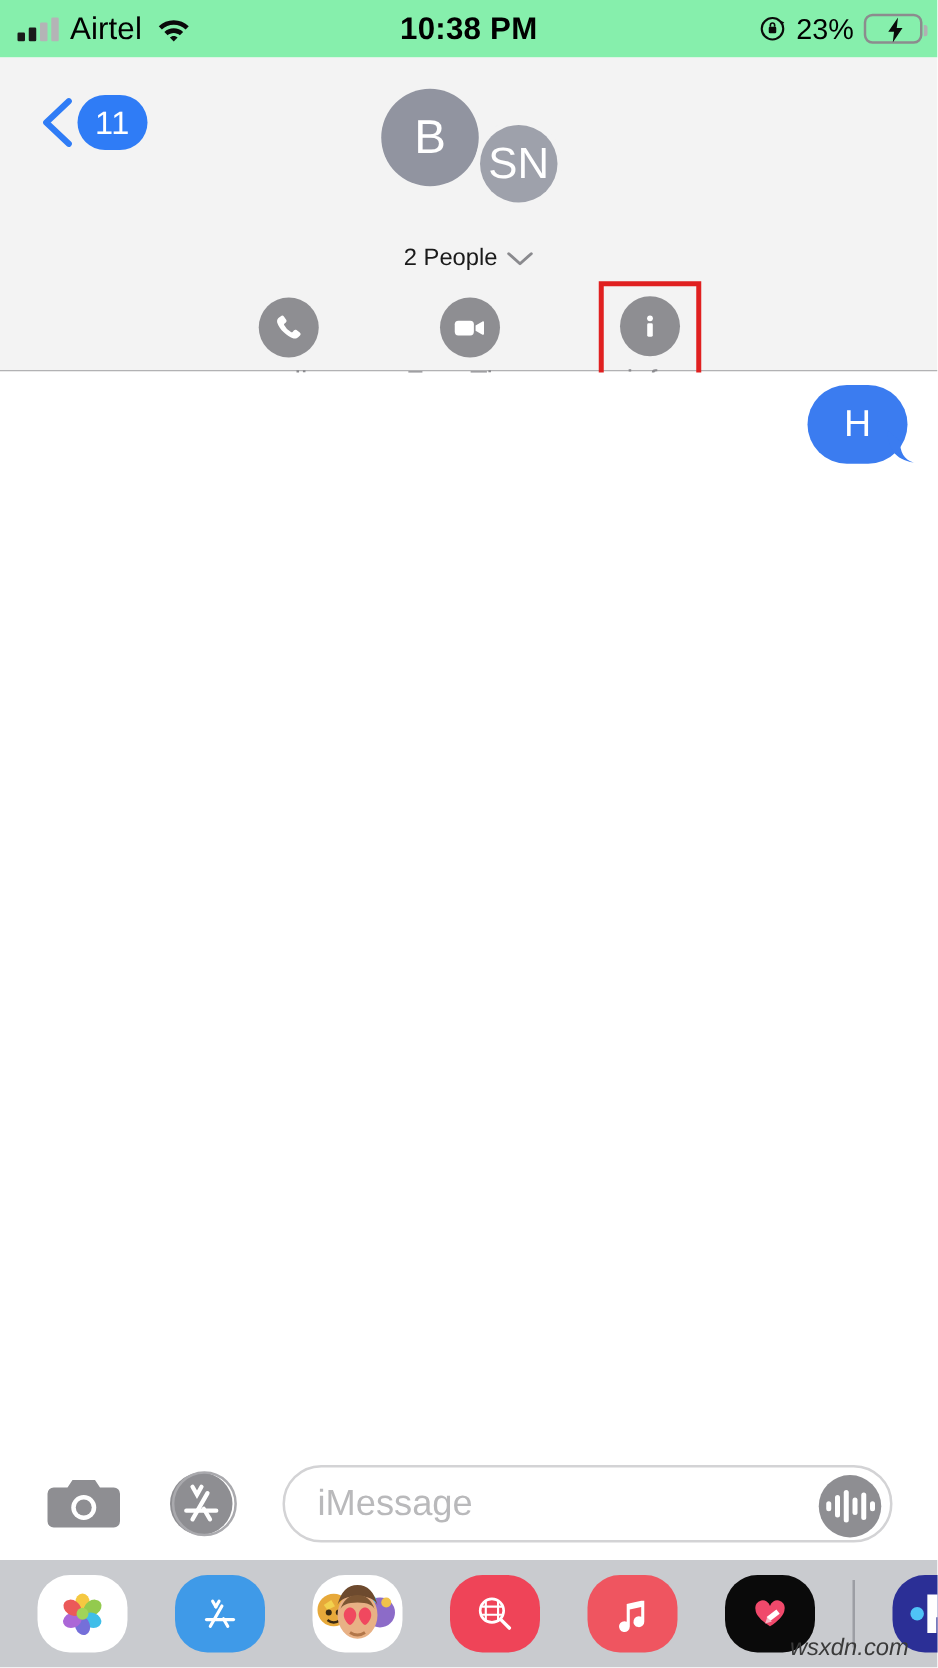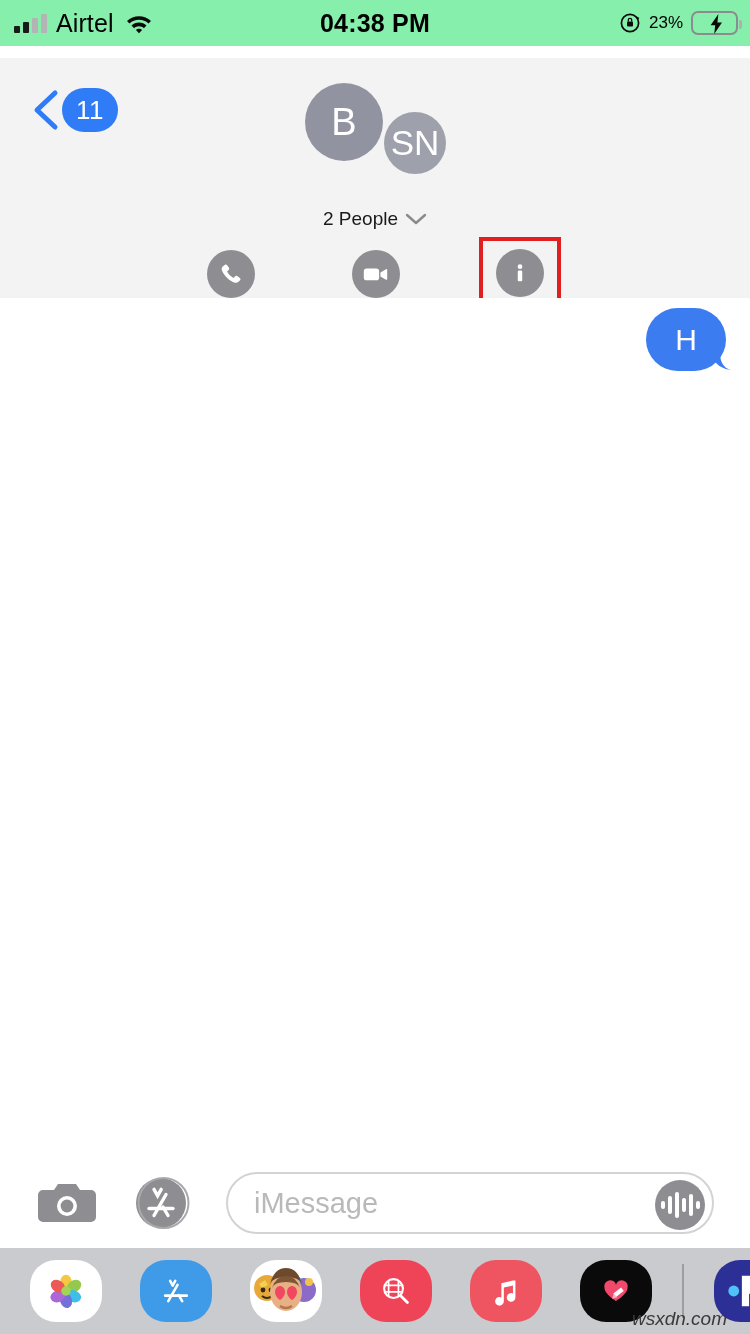--- a/index.html
+++ b/index.html
@@ -40,37 +40,37 @@
   .status-time{
     position:absolute; left:0; right:0; top:0; height:46px;
     display:flex; align-items:center; justify-content:center;
     font-size:25px; font-weight:bold; color:#000; letter-spacing:.2px;
   }
   .status-right{
     position:absolute; right:12px; top:0; height:46px;
     display:flex; align-items:center; gap:8px;
   }
   .rot-lock{ width:22px; height:22px; }
-  .batt-pct{ font-size:17px; color:#000; }
+  .batt-pct{ font-size:23px; color:#000; }
   .batt{
     position:relative; width:47px; height:24px;
     border:2px solid #8c8c8e; border-radius:7px; padding:2px;
   }
   .batt::after{
     content:""; position:absolute; right:-6px; top:7px;
     width:3px; height:9px; background:#b0b0b2; border-radius:0 2px 2px 0;
   }
   .batt-fill{ height:100%; background:#4cd566; border-radius:4px; }
   .batt-bolt{
     position:absolute; left:13px; top:1px; width:22px; height:20px;
   }
 
   
   .nav-header{
-    position:absolute; top:58px; left:0;
+    position:absolute; top:46px; left:0;
     width:750px; height:251px;
     background:#f3f3f3;
     border-bottom:1px solid #b2b2b4;
   }
   .back-btn{
     position:absolute; left:30px; top:30px;
     display:flex; align-items:center; gap:2px; cursor:pointer;
   }
   .chev-back{ width:30px; height:42px; }
   .back-badge{
@@ -227,21 +227,21 @@
       <span class="wifi">
         <svg viewBox="0 0 28 21" width="28" height="21">
           <path d="M14 3.2C18.6 3.2 22.8 5 26 7.9l-2.5 2.6C20.9 8.1 17.6 6.8 14 6.8S7.1 8.1 4.5 10.5L2 7.9C5.2 5 9.4 3.2 14 3.2z" fill="#0a0a0a"></path>
           <path d="M14 9.6c2.9 0 5.5 1.1 7.5 2.9l-2.6 2.7c-1.3-1.2-3-1.9-4.9-1.9s-3.6.7-4.9 1.9l-2.6-2.7C8.5 10.7 11.1 9.6 14 9.6z" fill="#0a0a0a"></path>
           <path d="M14 15.7c1.2 0 2.3.5 3.1 1.3L14 20.2l-3.1-3.2c.8-.8 1.9-1.3 3.1-1.3z" fill="#0a0a0a"></path>
         </svg>
       </span>
     </div>
 
     <div class="status-time">
-      <span>04:38 PM</span>
+      <span>10:38 PM</span>
     </div>
 
     <div class="status-right">
       <span class="rot-lock">
         <svg viewBox="0 0 22 22" width="22" height="22">
           <circle cx="11" cy="11" r="8.6" fill="none" stroke="#0a0a0a" stroke-width="1.7"></circle>
           <rect x="8" y="9.4" width="6" height="5.2" rx="1" fill="#0a0a0a"></rect>
           <path d="M9.3 9.4v-1.3a1.7 1.7 0 0 1 3.4 0v1.3" fill="none" stroke="#0a0a0a" stroke-width="1.3"></path>
           <path d="M17.8 4.6l2.6 1.3-2 2z" fill="#0a0a0a"></path>
         </svg>

